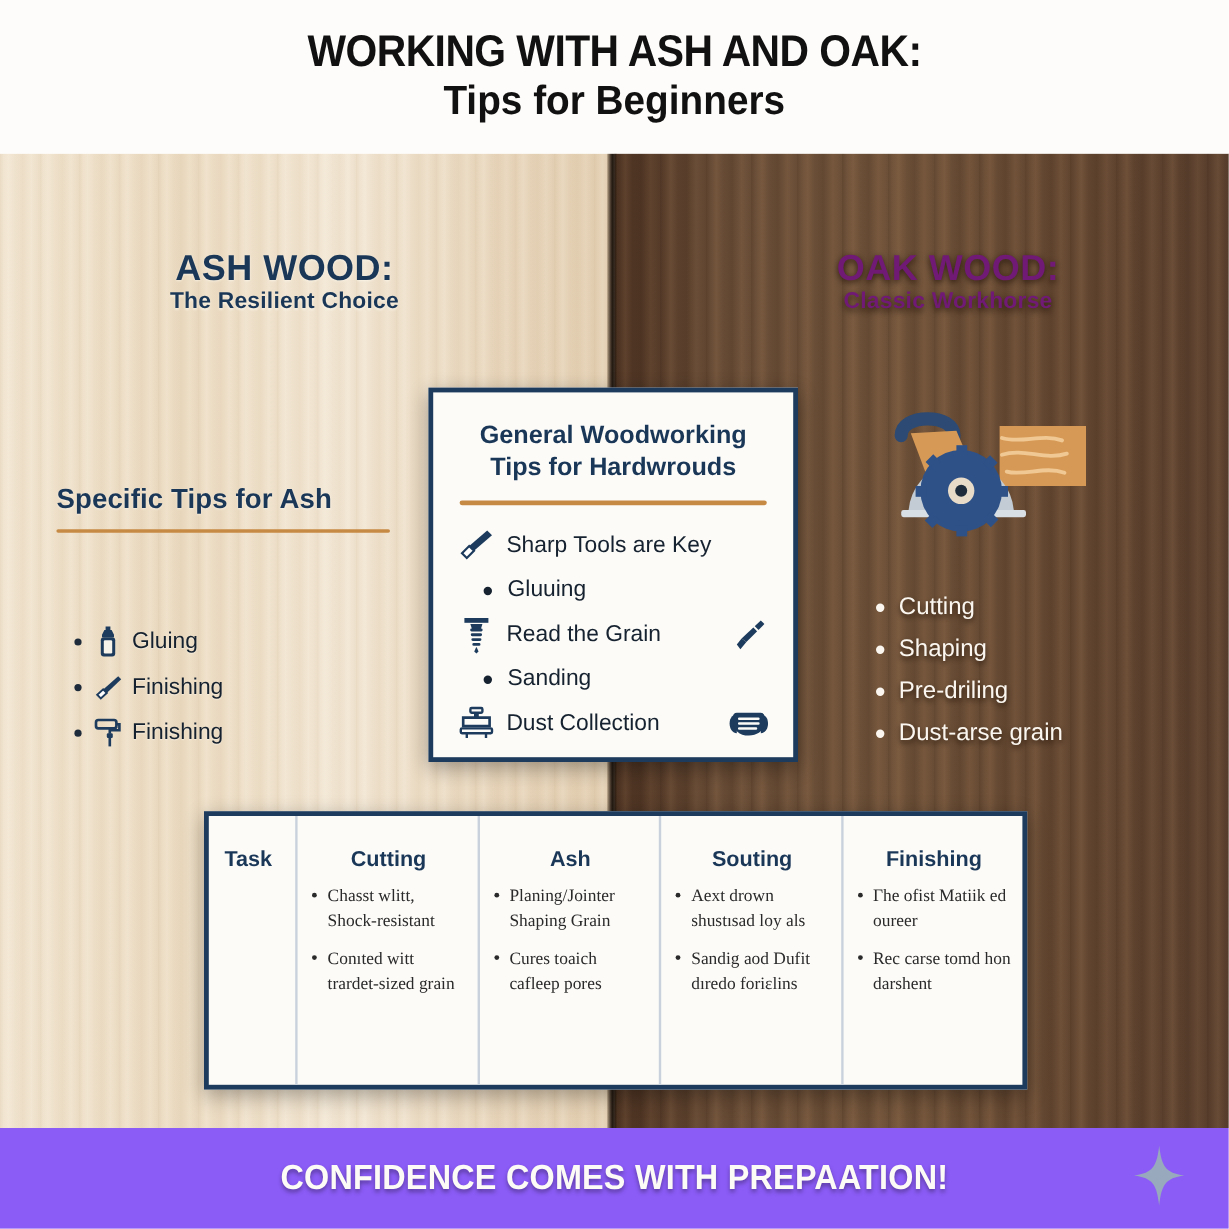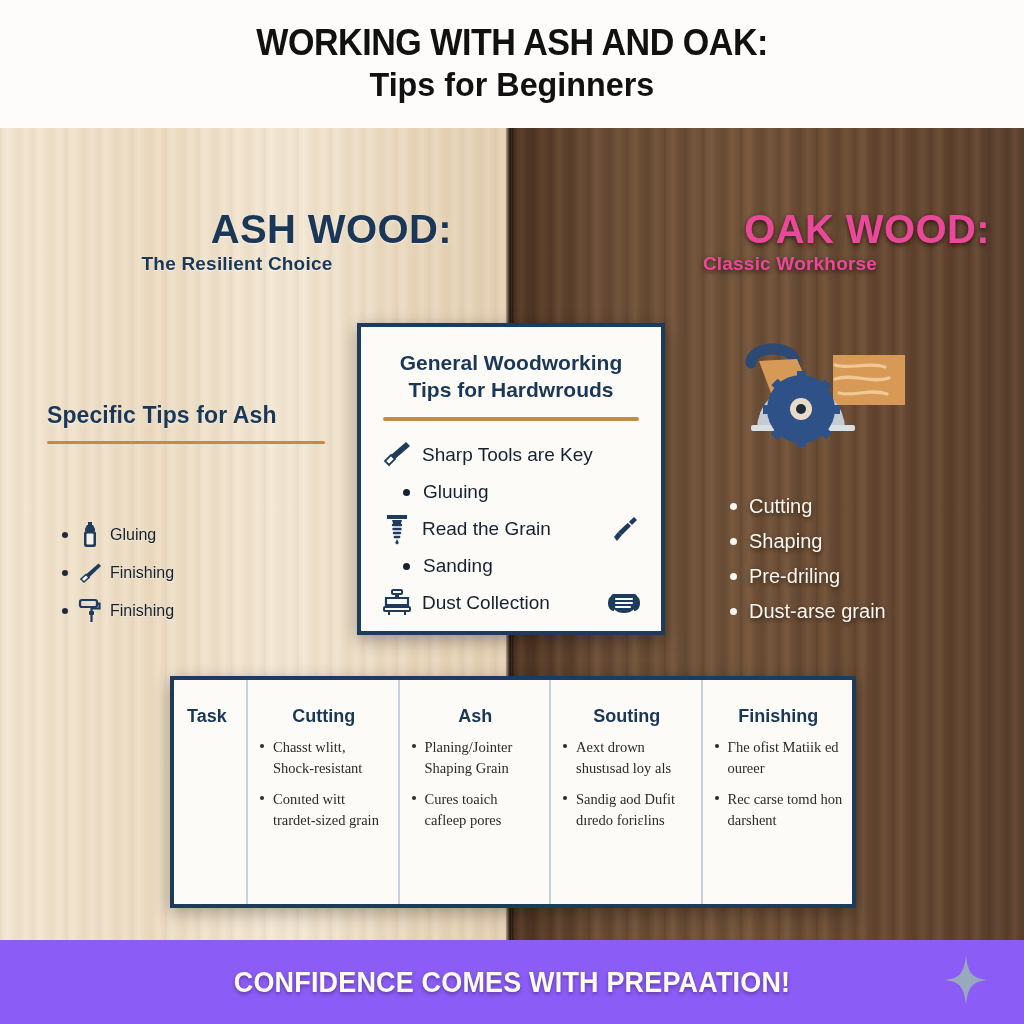--- a/index.html
+++ b/index.html
@@ -100,36 +100,35 @@
   .col-head {
     position: absolute;
     text-align: center;
     z-index: 10;
     line-height: 1.18;
   }
   .ash-head { left: 22px; top: 206px; width: 430px; }
   .oak-head { left: 590px; top: 206px; width: 400px; }
 
   .head-l1 {
-    font-size: 40px;
+    font-size: 30px;
     font-weight: bold;
     letter-spacing: 0.4px;
-    text-align: right;
   }
   .head-l2 {
     font-size: 19px;
     font-weight: bold;
     letter-spacing: 0.2px;
   }
   .ash-head .head-l1, .ash-head .head-l2 {
     color: #1a3758;
     text-shadow: 0 1px 2px rgba(255,250,240,0.65);
   }
   .oak-head .head-l1, .oak-head .head-l2 {
-    color: #ec4899;
+    color: #701a75;
     text-shadow: 0 2px 5px rgba(25,14,6,0.75);
   }
 
   
   .sub-head {
     position: absolute;
     left: 47px; top: 402px;
     width: 290px;
     z-index: 10;
   }
@@ -153,21 +152,21 @@
     position: absolute;
     left: 62px; top: 516px;
     z-index: 10;
   }
   .ash-item {
     display: flex;
     align-items: center;
     gap: 7px;
     height: 38px;
     color: #15212e;
-    font-size: 16px;
+    font-size: 19px;
   }
   .ash-item .dot {
     width: 6px; height: 6px;
     border-radius: 50%;
     background: #1d2b3a;
     flex: 0 0 auto;
     margin-right: 2px;
   }
   .ash-item .ico {
     width: 26px; height: 30px;

